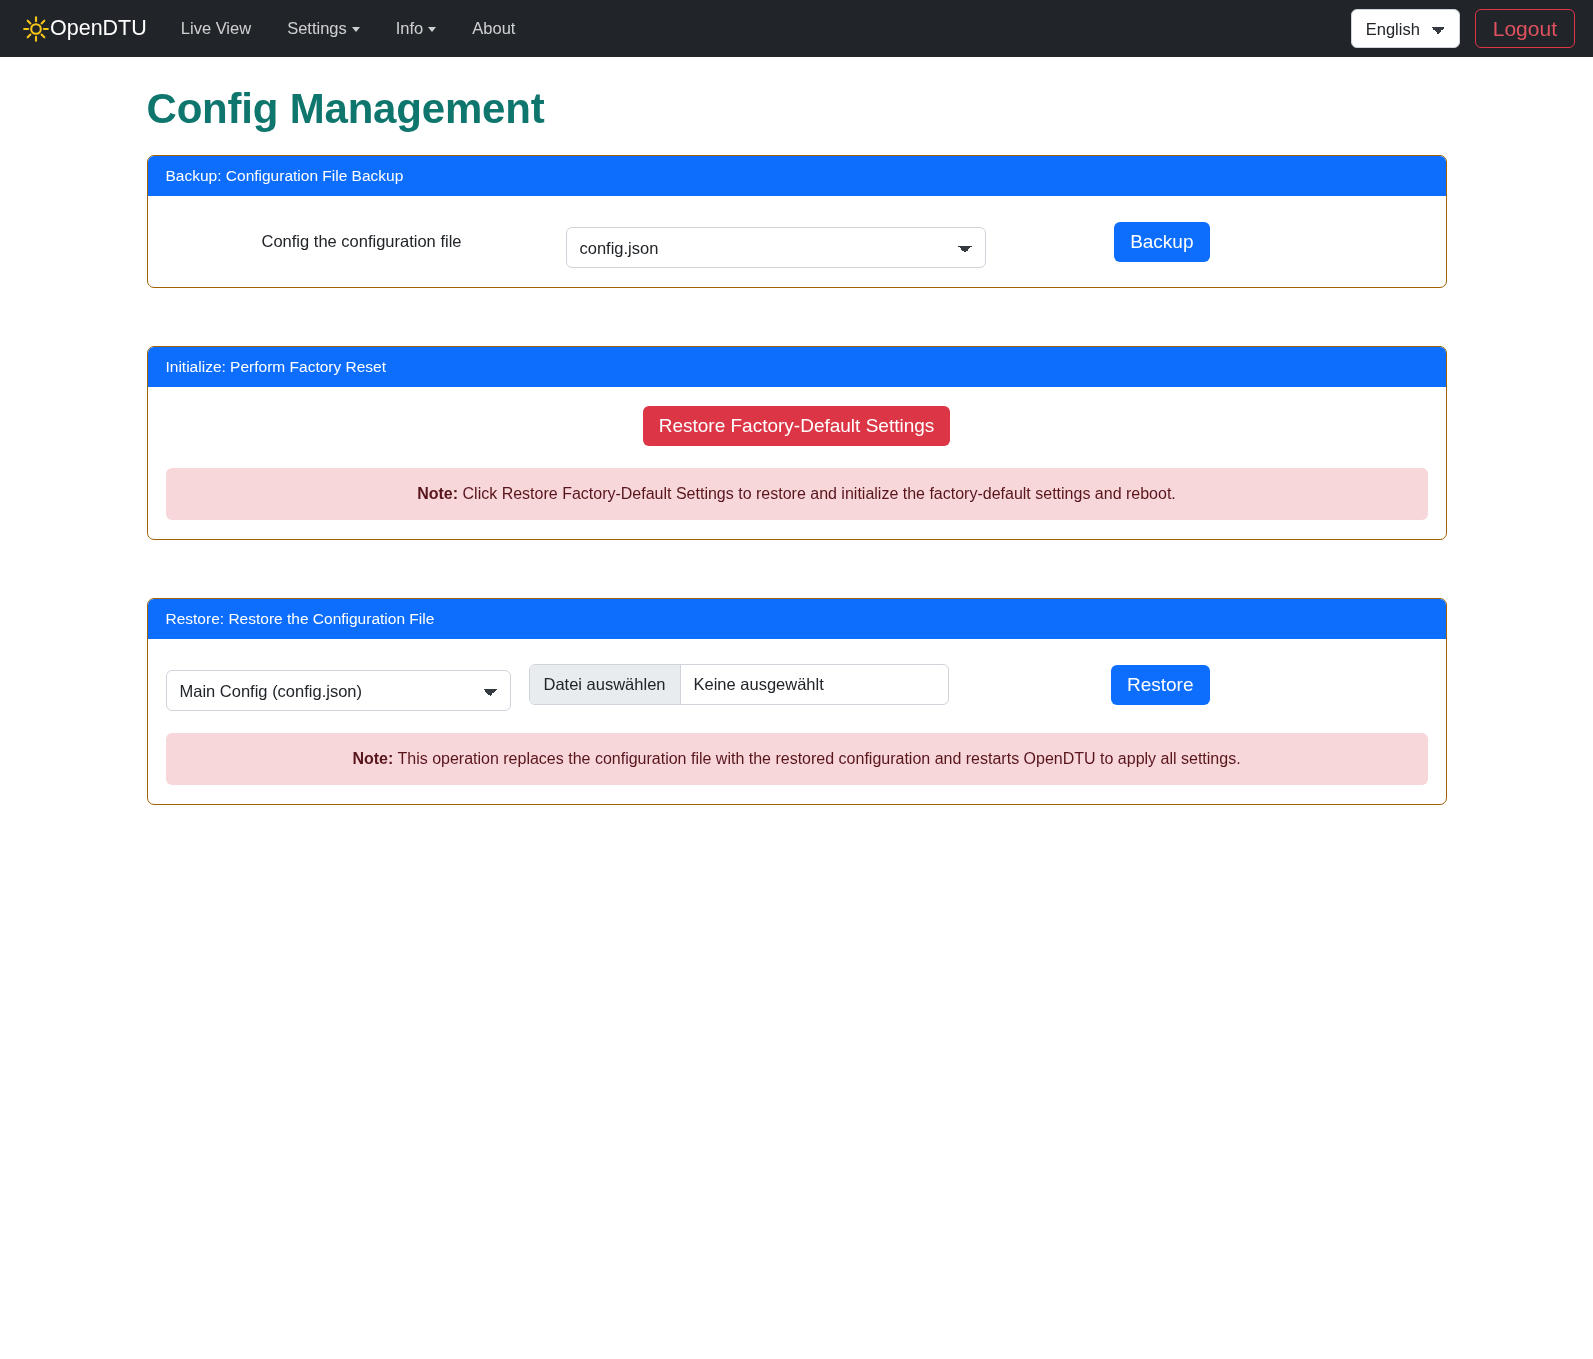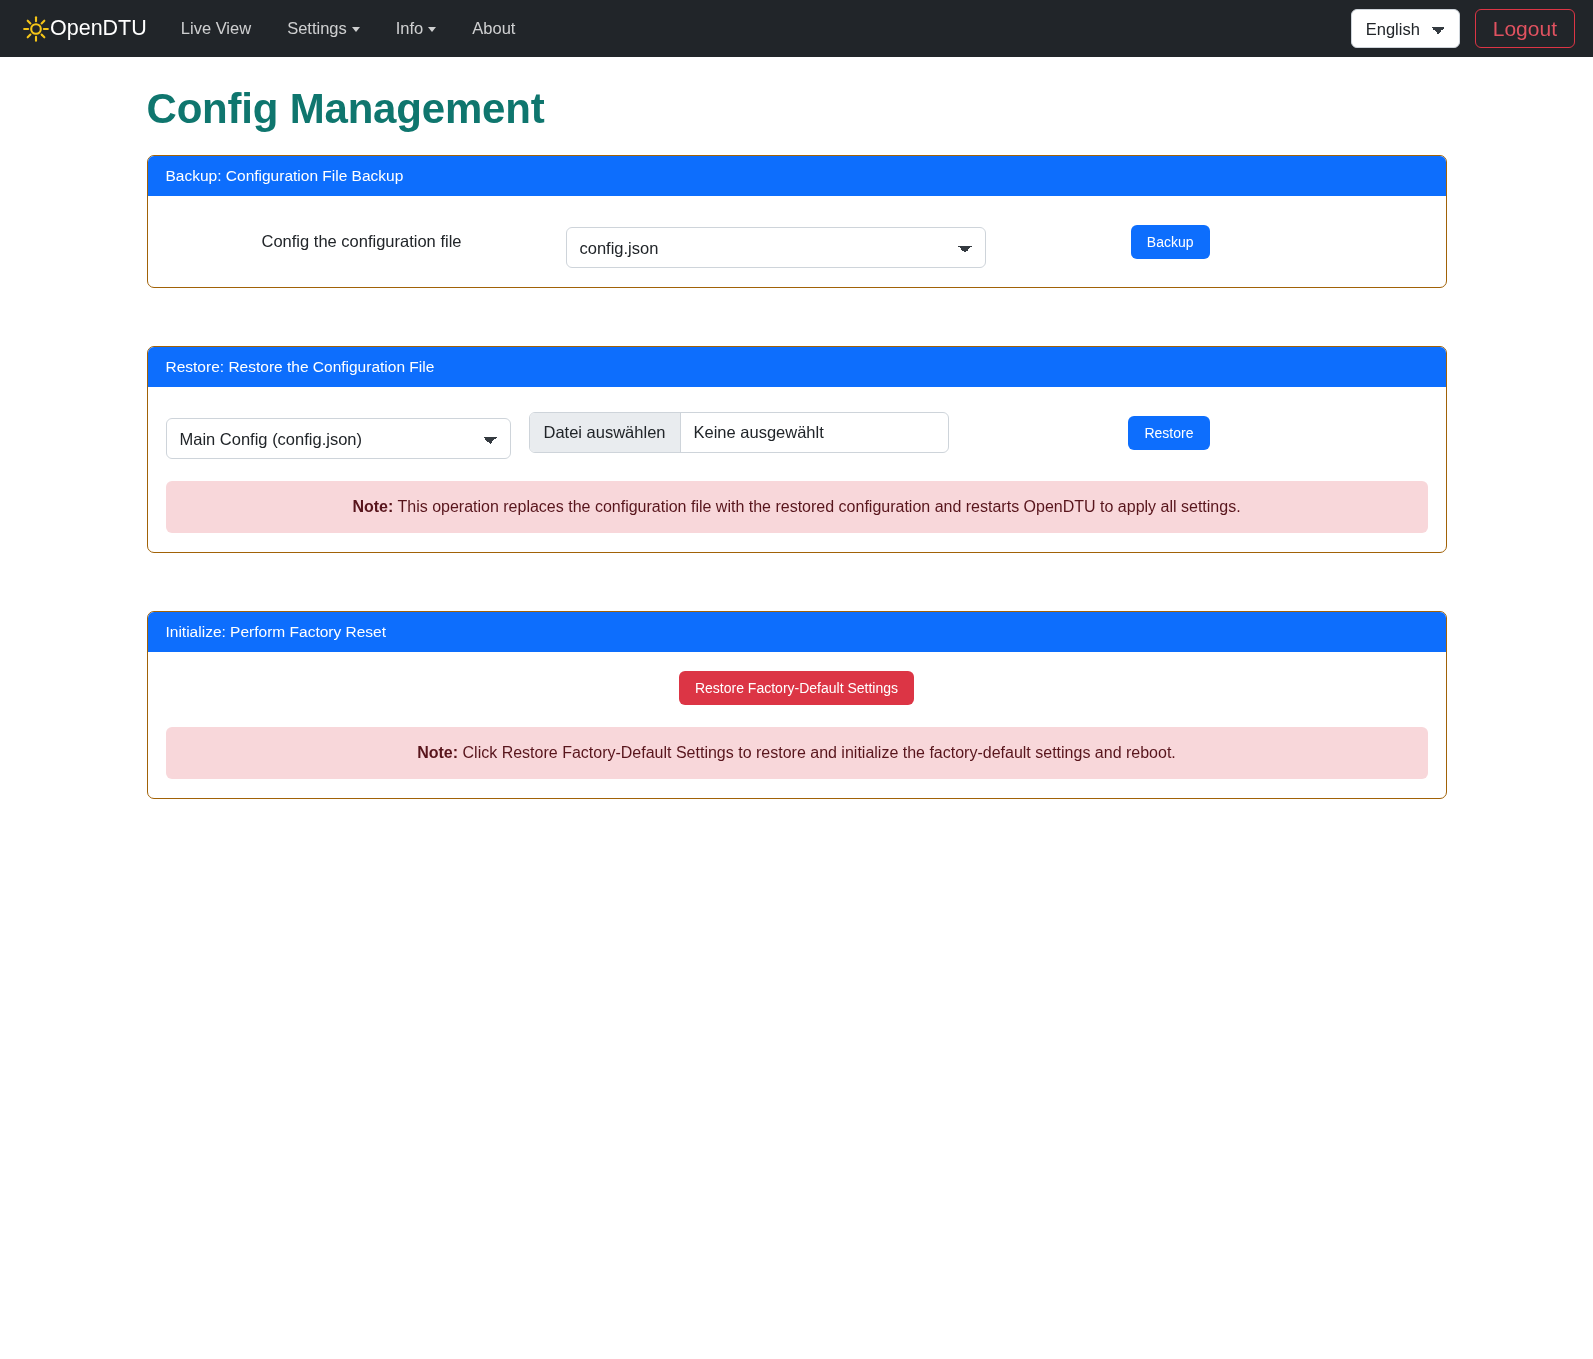--- a/index.html
+++ b/index.html
@@ -120,21 +120,21 @@
     background-image: linear-gradient(45deg, transparent 50%, #343a40 50%), linear-gradient(135deg, #343a40 50%, transparent 50%);
     background-position: calc(100% - 20px) 18px, calc(100% - 13px) 18px;
     background-size: 7px 7px, 7px 7px;
     background-repeat: no-repeat;
     cursor: pointer;
     margin-top: 12px;
   }
   .btn {
     border: none;
     border-radius: 6px;
-    font-size: 14px;
+    font-size: 19px;
     padding: 9px 16px;
     color: #fff;
     font-family: "Liberation Sans", sans-serif;
     cursor: pointer;
     white-space: nowrap;
   }
   .btn-primary { background: #0d6efd; }
   .btn-danger { background: #dc3545; }
   .restore-row { display: flex; align-items: center; gap: 18px; }
   .restore-select { width: 345px; }
@@ -238,20 +238,33 @@
           </select>
         </div>
         <div class="btn-col">
           <button class="btn btn-primary">Backup</button>
         </div>
       </div>
     </div>
   </div>
 
   <div class="card">
+    <div class="card-header">Initialize: Perform Factory Reset</div>
+    <div class="card-body">
+      <div class="center-row">
+        <button class="btn btn-danger">Restore Factory-Default Settings</button>
+      </div>
+      <div class="note">
+        <b>Note:</b>
+        <span>Click Restore Factory-Default Settings to restore and initialize the factory-default settings and reboot.</span>
+      </div>
+    </div>
+  </div>
+
+  <div class="card">
     <div class="card-header">Restore: Restore the Configuration File</div>
     <div class="card-body">
       <div class="restore-row">
         <select class="form-select restore-select">
           <option>Main Config (config.json)</option>
         </select>
         <div class="file-input">
           <div class="file-btn">Datei auswählen</div>
           <div class="file-name">Keine ausgewählt</div>
         </div>
@@ -259,26 +272,13 @@
           <button class="btn btn-primary">Restore</button>
         </div>
       </div>
       <div class="note">
         <b>Note:</b>
         <span>This operation replaces the configuration file with the restored configuration and restarts OpenDTU to apply all settings.</span>
       </div>
     </div>
   </div>
 
-  <div class="card">
-    <div class="card-header">Initialize: Perform Factory Reset</div>
-    <div class="card-body">
-      <div class="center-row">
-        <button class="btn btn-danger">Restore Factory-Default Settings</button>
-      </div>
-      <div class="note">
-        <b>Note:</b>
-        <span>Click Restore Factory-Default Settings to restore and initialize the factory-default settings and reboot.</span>
-      </div>
-    </div>
-  </div>
-
 </div>
 
 </body></html>

